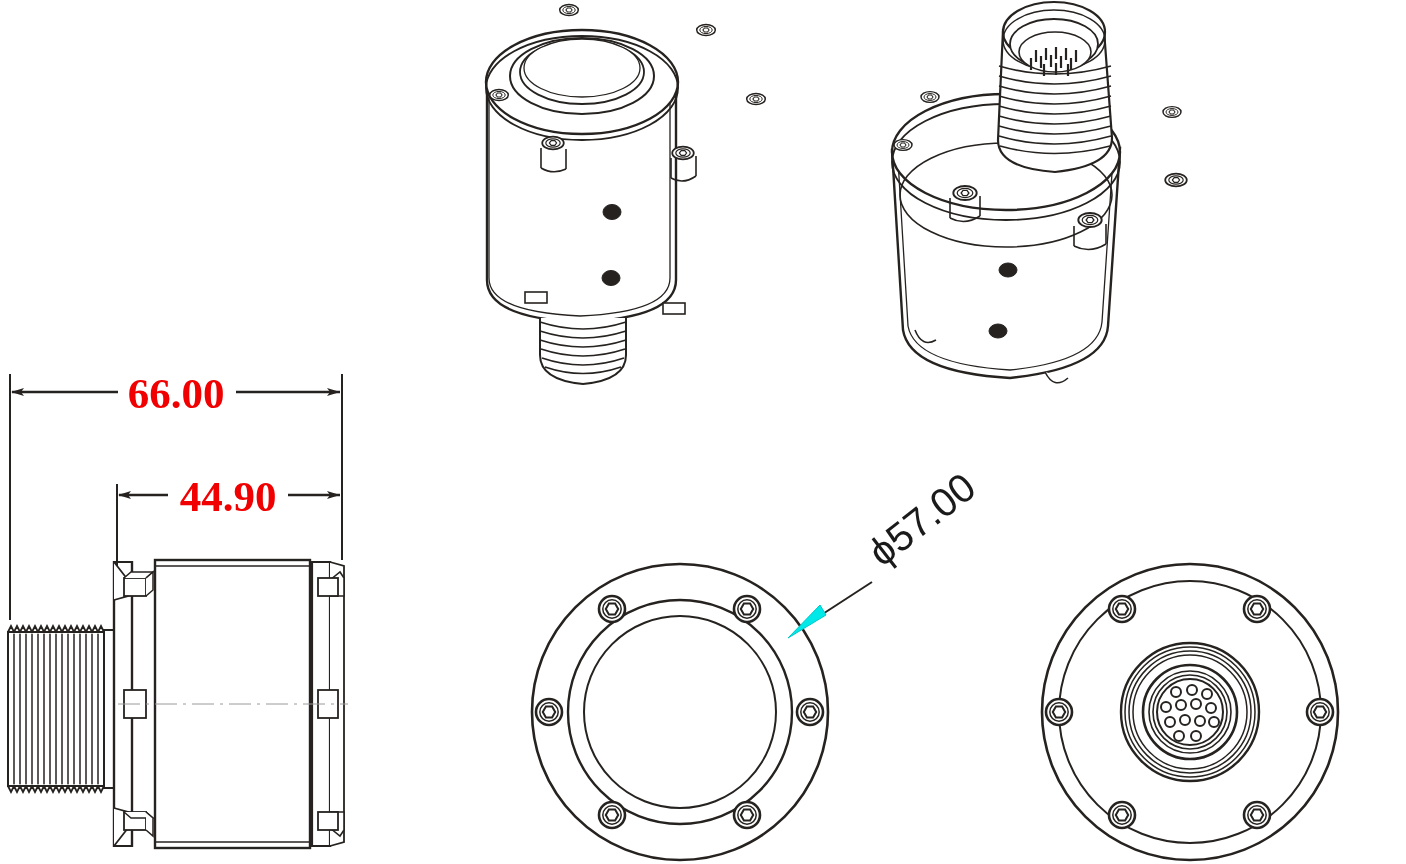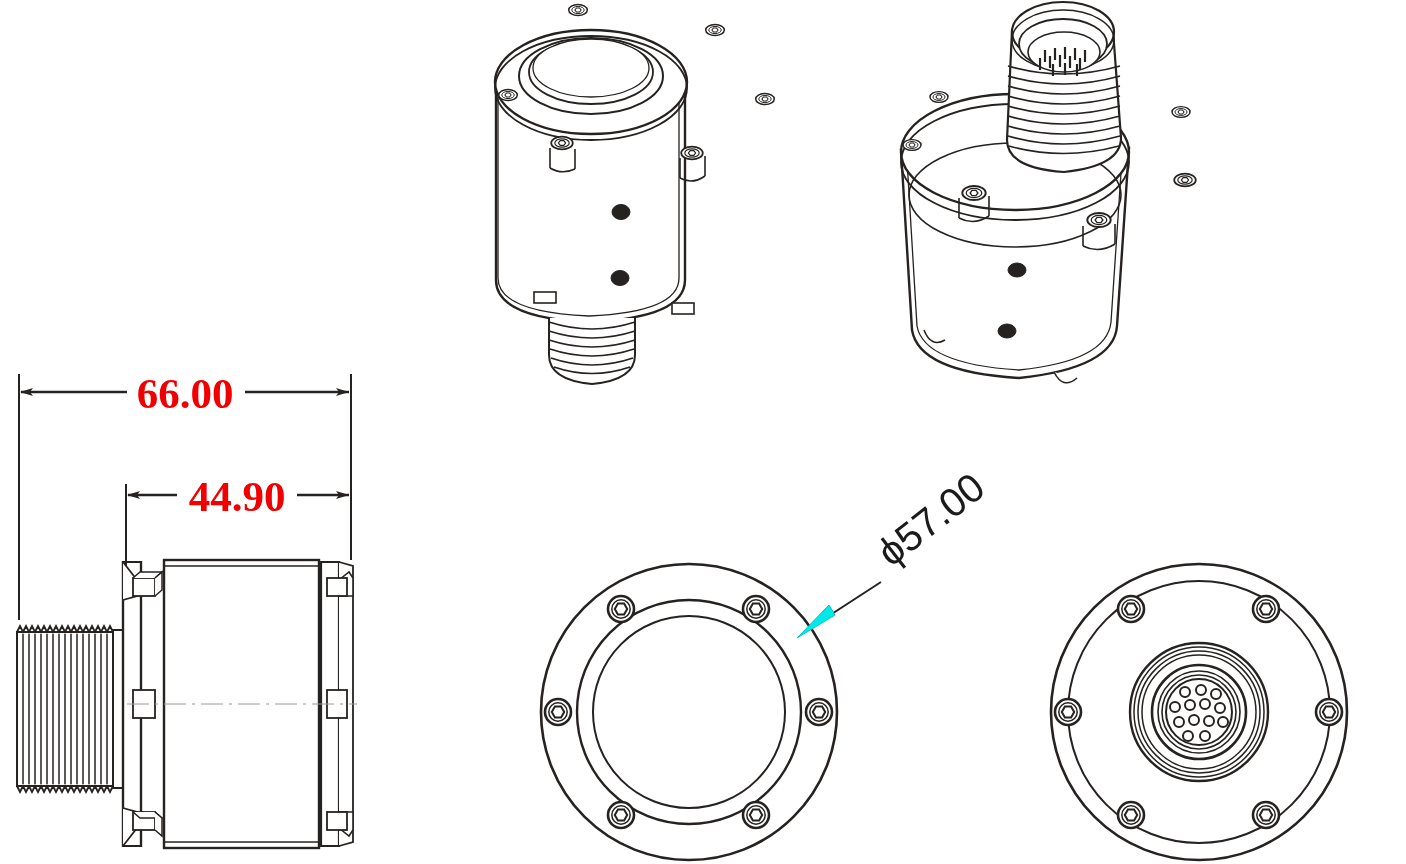--- a/index.html
+++ b/index.html
@@ -2,21 +2,21 @@
 <html><head>
 <meta charset="utf-8">
 <title>Technical Drawing</title>
 <style>
   html,body{margin:0;padding:0;background:#ffffff;}
   body{
     width:1406px;height:864px;
     font-family:"Liberation Serif",serif;
     overflow:hidden;position:relative;
   }
-  #sheet{position:absolute;left:0;top:0;width:1306px;height:864px;background:#fff;padding-left:9px;}
+  #sheet{position:absolute;left:0;top:0;width:1306px;height:864px;background:#fff;}
   svg{display:block;}
   .dimtext{
     font-family:"Liberation Serif",serif;
     font-weight:bold;
     fill:#f00000;
   }
   .diatext{
     font-family:"Liberation Sans",sans-serif;
     font-weight:normal;
     fill:#1a1a1a;

